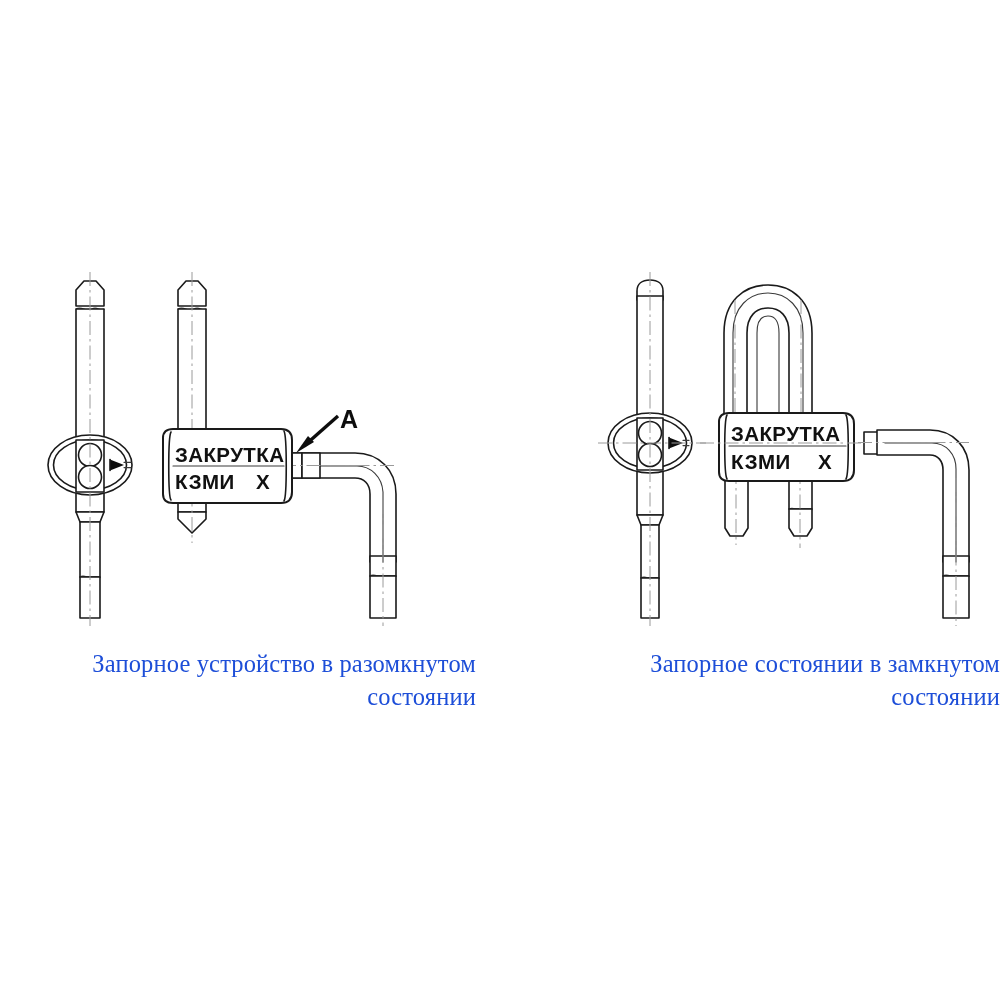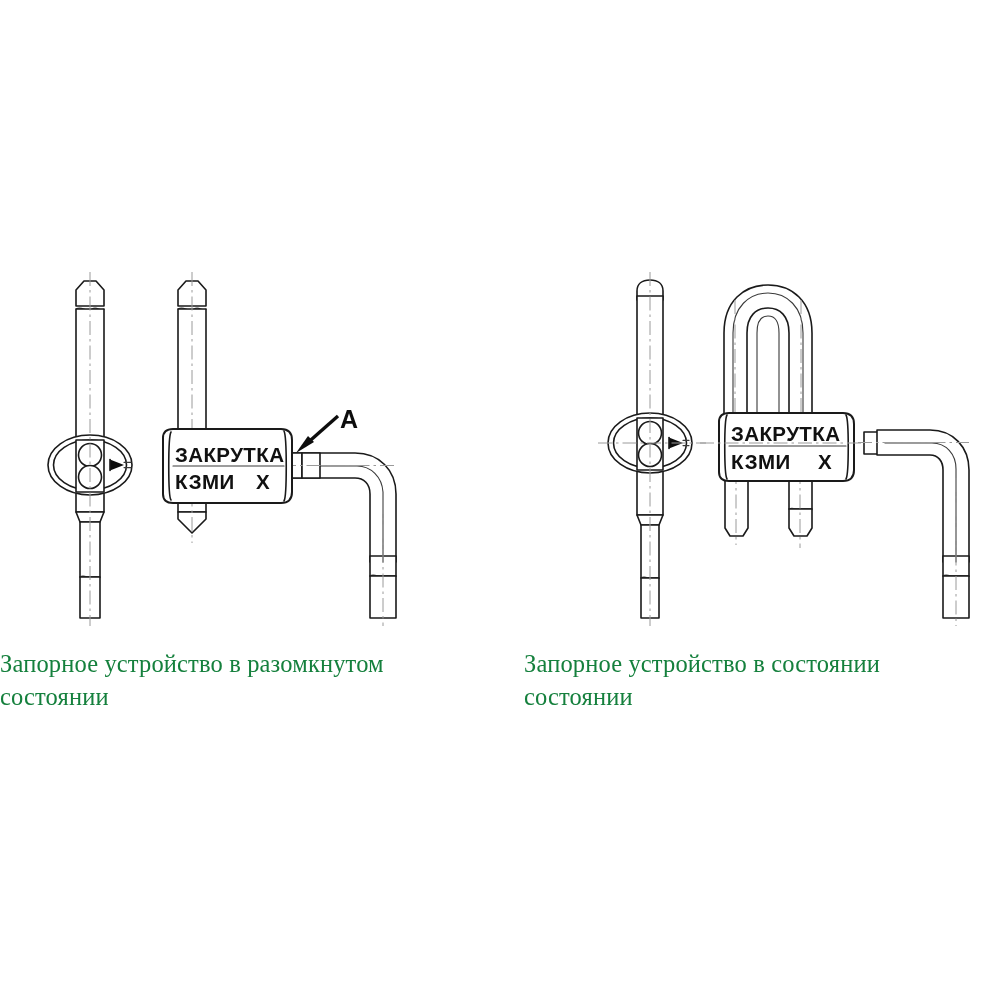--- a/index.html
+++ b/index.html
@@ -77,25 +77,25 @@
     fill: #111111;
     letter-spacing: 0.4px;
   }
   .callout-txt {
     font-family: "Liberation Sans", sans-serif;
     font-weight: 700;
     fill: #0d0d0d;
   }
   .caption-block {
     position: absolute;
-    text-align: left;
+    text-align: right;
     font-family: "Liberation Serif", serif;
     font-size: 24.5px;
     line-height: 1.34;
-    color: #15803d;
+    color: #1d4ed8;
     letter-spacing: 0.15px;
   }
   #caption-left {
     left: 0px;
     top: 648px;
     width: 476px;
   }
   #caption-right {
     left: 524px;
     top: 648px;
@@ -272,17 +272,17 @@
       </g>
     </g>
   </svg>
 
   <div class="caption-block" id="caption-left">
     <span class="caption-line">Запорное устройство в разомкнутом</span>
     <span class="caption-line">состоянии</span>
   </div>
 
   <div class="caption-block" id="caption-right">
-    <span class="caption-line">Запорное устройство в состоянии</span>
+    <span class="caption-line">Запорное состоянии в замкнутом</span>
     <span class="caption-line">состоянии</span>
   </div>
 
 </div>
 
 </body></html>

